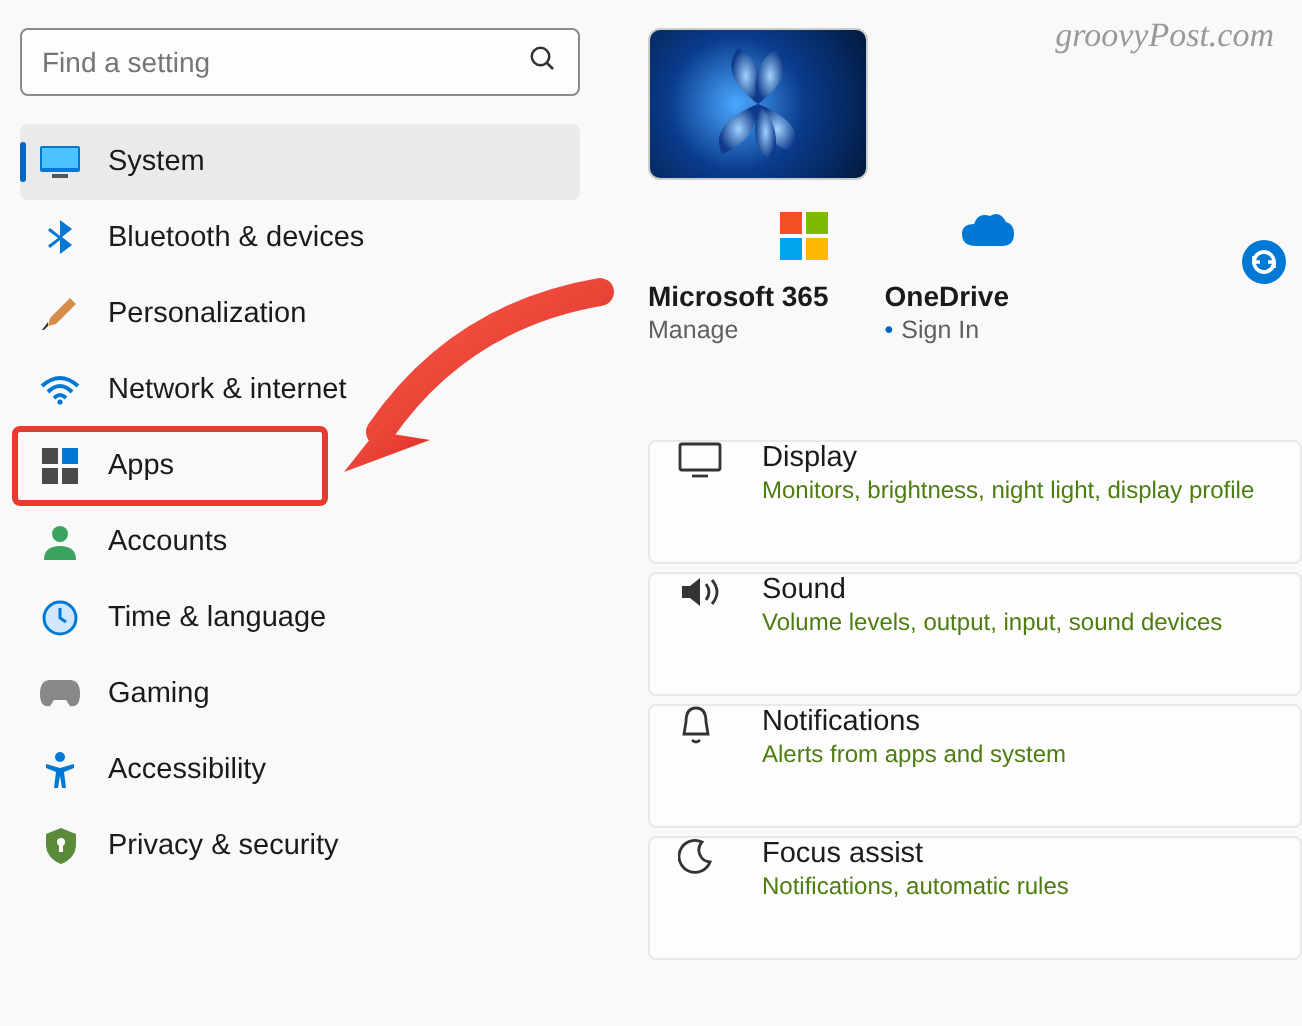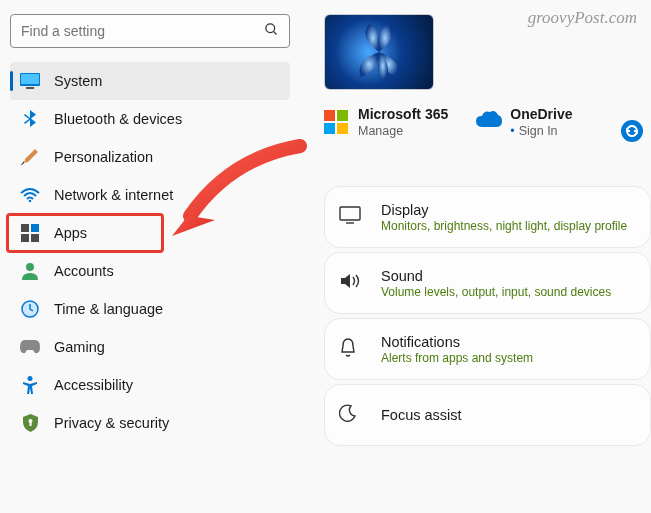--- a/index.html
+++ b/index.html
@@ -61,35 +61,35 @@
   .main { flex: 1; padding: 10px 0 0 24px; position: relative; }
   .wallpaper {
     width: 110px; height: 76px; border-radius: 6px;
     background: radial-gradient(circle at 40% 50%, #4aa8ff 0%, #0a3b8c 45%, #021a3d 100%);
     border: 1px solid #ccc;
     display: flex; align-items: center; justify-content: center;
     overflow: hidden;
   }
   .bloom { filter: blur(0.3px); }
   .top-row { display: flex; gap: 28px; margin-top: 16px; align-items: flex-start; }
-  .svc { display: flex; align-items: center; gap: 10px; }
+  .svc { display: flex; align-items: flex-end; gap: 10px; flex-direction: column; }
   .svc .svc-ico { width: 24px; height: 24px; flex-shrink: 0; }
   .svc .svc-txt .t1 { font-weight: 600; font-size: 14px; }
   .svc .svc-txt .t2 { font-size: 12.5px; color: #5f5f5f; margin-top: 2px; }
   .svc .svc-txt .t2.dotted::before {
     content: "•"; color: #0067c0; margin-right: 4px;
   }
   .sync-badge {
     position: absolute; top: 116px; right: 8px;
     width: 22px; height: 22px;
   }
   .cards { margin-top: 48px; display: flex; flex-direction: column; gap: 4px; }
   .card {
-    background: #fdfdfd; border: 1px solid #e8e8e8; border-radius: 16px;
-    height: 62px; display: flex; align-items: center;
+    background: #fdfdfd; border: 1px solid #e8e8e8; border-radius: 4px;
+    height: 62px; display: flex; align-items: flex-start;
     padding: 0 14px; gap: 20px;
   }
   .card .c-ico { width: 22px; height: 22px; color: #333; flex-shrink: 0; }
   .card .c-body .c-t { font-size: 14.5px; }
   .card .c-body .c-s { font-size: 12px; color: #4d7c0f; margin-top: 1px; white-space: nowrap; }
 </style>
 </head>
 <body>
 
 <div class="watermark">groovyPost.com</div>
@@ -307,20 +307,21 @@
         </div>
       </div>
       <div class="card">
         <span class="c-ico">
           <svg width="18" height="18" viewBox="0 0 18 18" fill="none" stroke="currentColor" stroke-width="1.4">
               <path d="M12 2 A8 8 0 1 0 16 12 A6 6 0 0 1 12 2 Z"></path>
             </svg>
         </span>
         <div class="c-body">
           <div class="c-t">Focus assist</div>
+          <div class="c-s">Notifications, automatic rules</div>
         </div>
       </div>
     </div>
   </main>
 </div>
 
 <div class="highlight-box" style="left:6px; top:213px; width:158px; height:40px;"></div>
 
 <svg class="arrow-svg" style="left:160px; top:138px;" width="150" height="110" viewBox="0 0 150 110">
   <defs>

